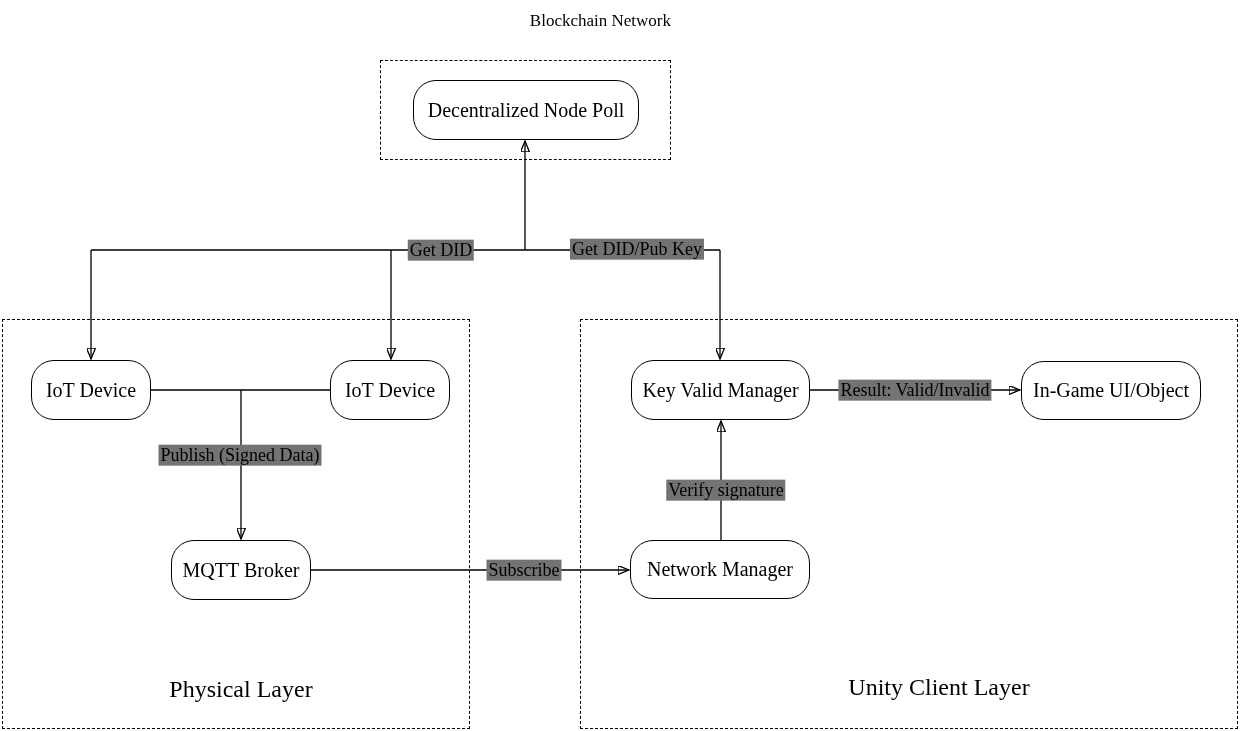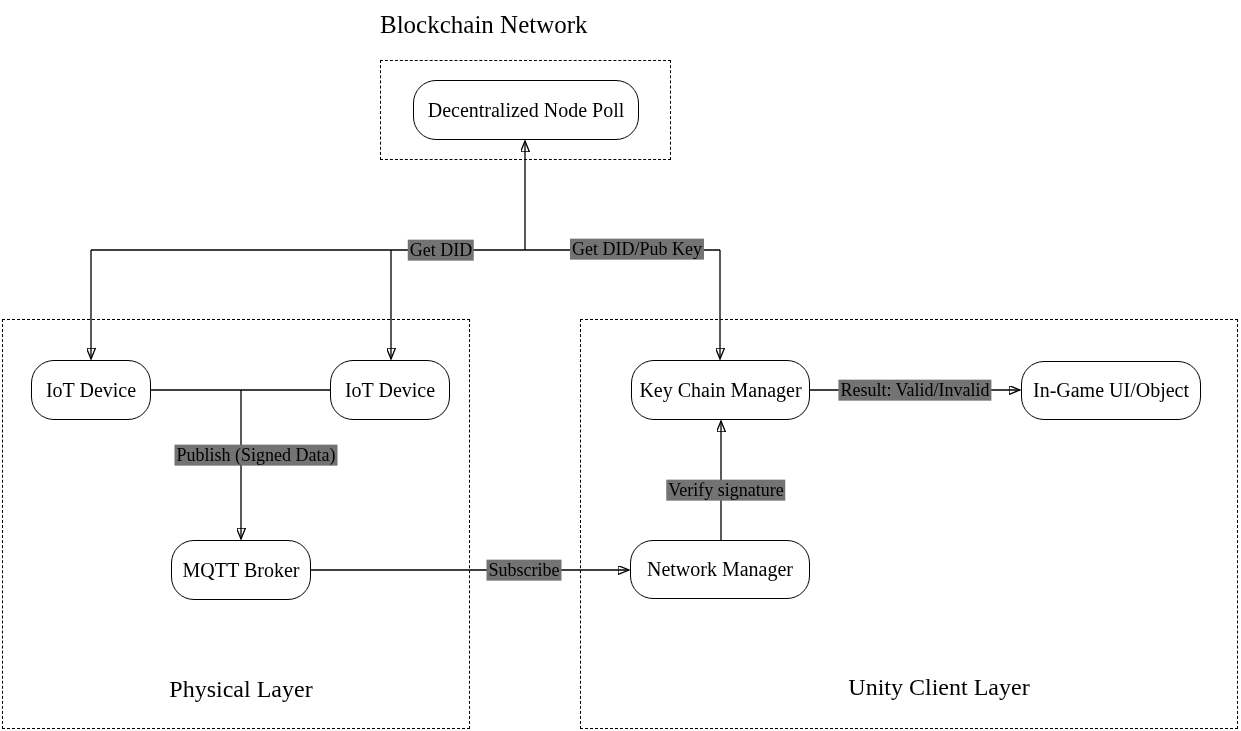--- a/index.html
+++ b/index.html
@@ -55,22 +55,22 @@
   .node-dnp    { left: 413px;  top: 80px;  width: 226px; height: 60px; }
   .node-iot1   { left: 31px;   top: 360px; width: 120px; height: 60px; }
   .node-iot2   { left: 330px;  top: 360px; width: 120px; height: 60px; }
   .node-mqtt   { left: 171px;  top: 540px; width: 140px; height: 60px; }
   .node-netmgr { left: 630px;  top: 540px; width: 180px; height: 59px; }
   .node-kcm    { left: 631px;  top: 360px; width: 179px; height: 60px; }
   .node-ingame { left: 1021px; top: 361px; width: 180px; height: 59px; }
 
   .big-title {
     position: absolute;
-    text-align: left;
-    font-size: 25px;
+    text-align: right;
+    font-size: 17px;
     white-space: nowrap;
     z-index: 3;
   }
   .title-blockchain { left: 380px; top: 11px; width: 291px; }
 
   .layer-title {
     position: absolute;
     font-size: 24px;
     white-space: nowrap;
     transform: translate(-50%, -50%);
@@ -84,21 +84,21 @@
     transform: translate(-50%, -50%);
     background: #737373;
     font-size: 18px;
     line-height: 1.15;
     padding: 0 2px;
     white-space: nowrap;
     z-index: 3;
   }
   .lbl-get-did      { left: 441px; top: 250px; }
   .lbl-get-did-pub  { left: 637px; top: 249px; }
-  .lbl-publish      { left: 256px; top: 455px; }
+  .lbl-publish      { left: 240px; top: 455px; }
   .lbl-subscribe    { left: 524px; top: 570px; }
   .lbl-verify       { left: 726px; top: 490px; }
   .lbl-result       { left: 915px; top: 390px; }
 </style>
 </head>
 <body>
 
 <div class="canvas">
 
   <svg class="wires" width="1241" height="731" viewBox="0 0 1241 731">
@@ -135,21 +135,21 @@
 
   <div class="big-title title-blockchain">Blockchain Network</div>
   <div class="layer-title title-physical">Physical Layer</div>
   <div class="layer-title title-unity">Unity Client Layer</div>
 
   <div class="node node-dnp">Decentralized Node Poll</div>
   <div class="node node-iot1">IoT Device</div>
   <div class="node node-iot2">IoT Device</div>
   <div class="node node-mqtt">MQTT Broker</div>
   <div class="node node-netmgr">Network Manager</div>
-  <div class="node node-kcm">Key Chain Manager</div>
+  <div class="node node-kcm">Key Valid Manager</div>
   <div class="node node-ingame">In-Game UI/Object</div>
 
   <span class="edge-label lbl-get-did">Get DID</span>
   <span class="edge-label lbl-get-did-pub">Get DID/Pub Key</span>
   <span class="edge-label lbl-publish">Publish (Signed Data)</span>
   <span class="edge-label lbl-subscribe">Subscribe</span>
   <span class="edge-label lbl-verify">Verify signature</span>
   <span class="edge-label lbl-result">Result: Valid/Invalid</span>
 
 </div>

